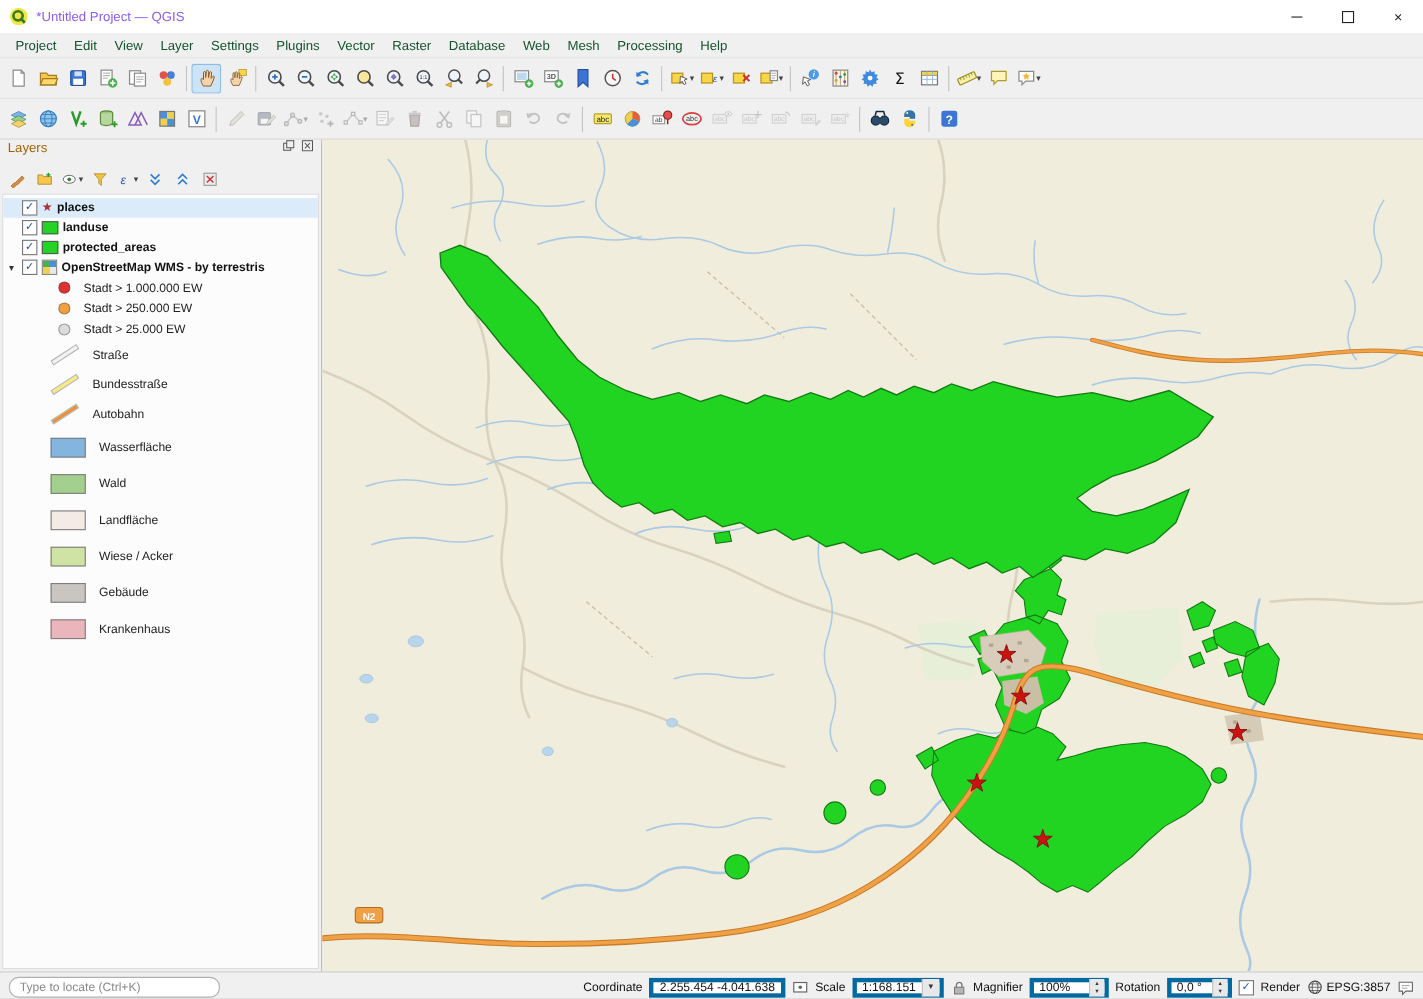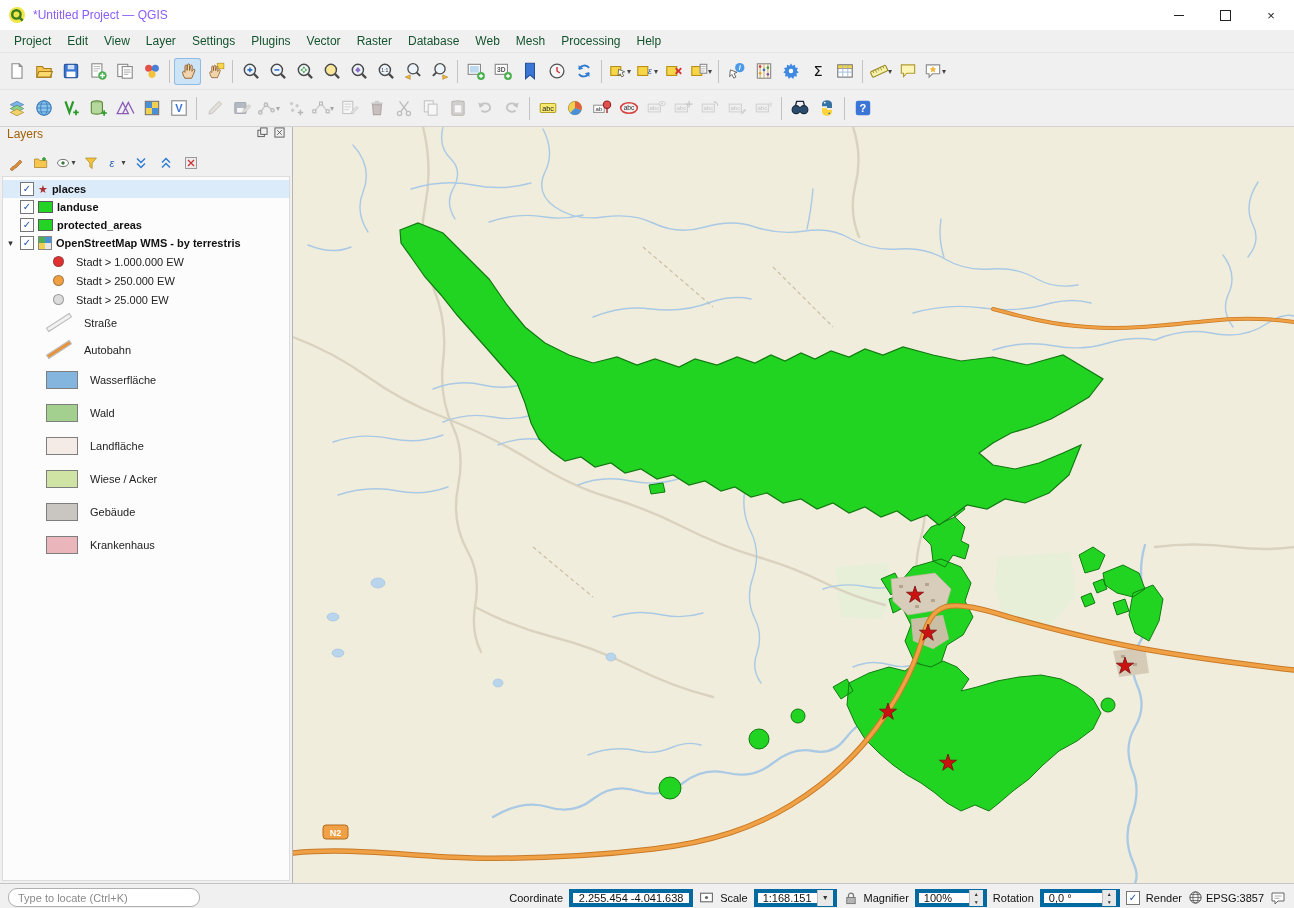--- a/index.html
+++ b/index.html
@@ -680,20 +680,24 @@
             <span class="legend-label">Stadt &gt; 250.000 EW</span>
           </div>
           <div class="legend-row sym-dot" style="--c: #dcdcdc;">
             <span class="swatch"></span>
             <span class="legend-label">Stadt &gt; 25.000 EW</span>
           </div>
           <div class="legend-row sym-line" style="--c: #f2f2f2;">
             <span class="swatch"></span>
             <span class="legend-label">Straße</span>
           </div>
+          <div class="legend-row sym-line" style="--c: #f9ea7e;">
+            <span class="swatch"></span>
+            <span class="legend-label">Bundesstraße</span>
+          </div>
           <div class="legend-row sym-line" style="--c: #e8923a;">
             <span class="swatch"></span>
             <span class="legend-label">Autobahn</span>
           </div>
           <div class="legend-row sym-rect" style="--c: #84b5de;">
             <span class="swatch"></span>
             <span class="legend-label">Wasserfläche</span>
           </div>
           <div class="legend-row sym-rect" style="--c: #a3d08e;">
             <span class="swatch"></span>
@@ -848,21 +852,21 @@
     </span>
   <span class="sb-label">Magnifier</span>
   <span class="sb-box spin" style="width:72px">
     <span style="flex:1">100%</span>
     <span class="spin-btns">
         <span>▲</span>
         <span>▼</span>
       </span>
   </span>
   <span class="sb-label">Rotation</span>
-  <span class="sb-box spin" style="width:80px">
+  <span class="sb-box spin" style="width:59px">
     <span style="flex:1">0,0 °</span>
     <span class="spin-btns">
         <span>▲</span>
         <span>▼</span>
       </span>
   </span>
   <span class="cb">✓</span>
   <span class="sb-label">Render</span>
   <span class="crs-btn">
     <span>

